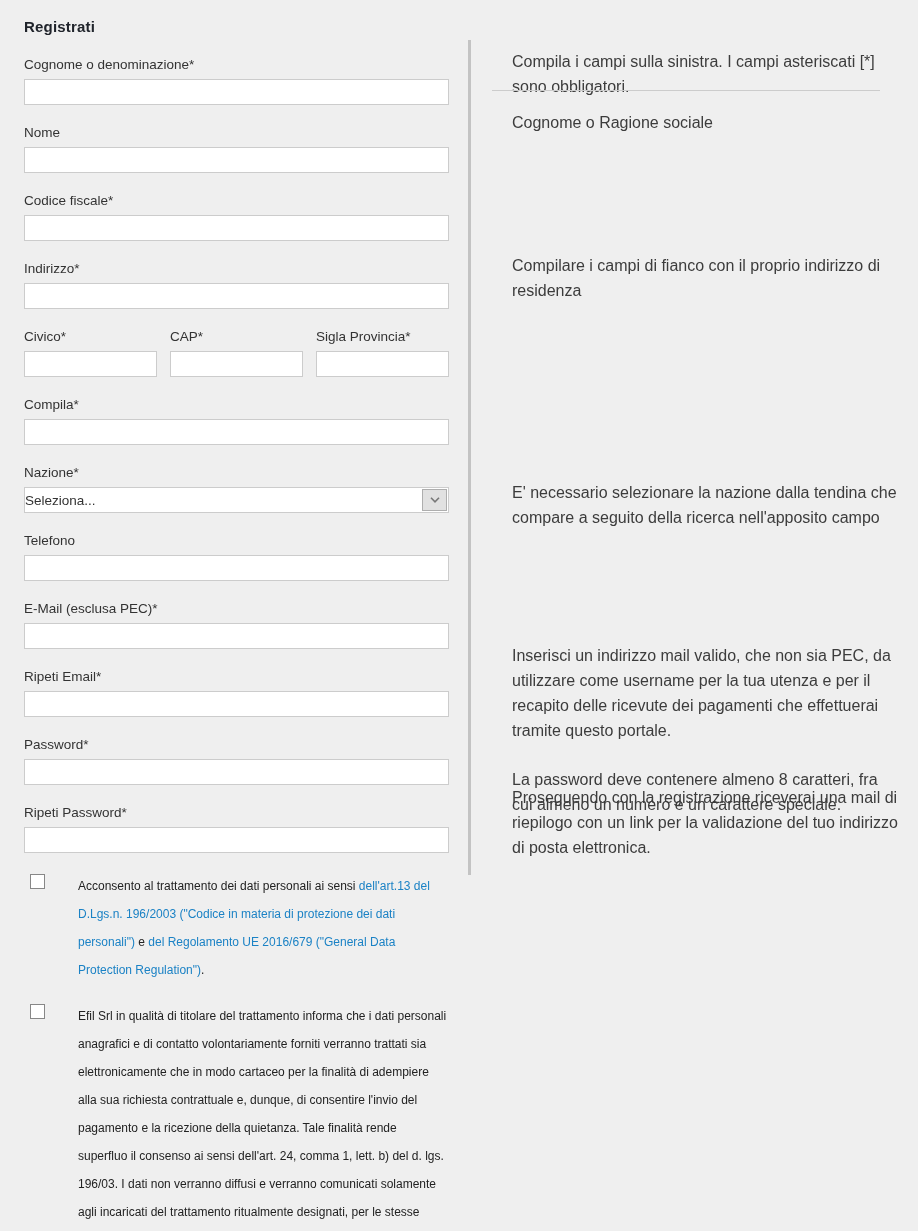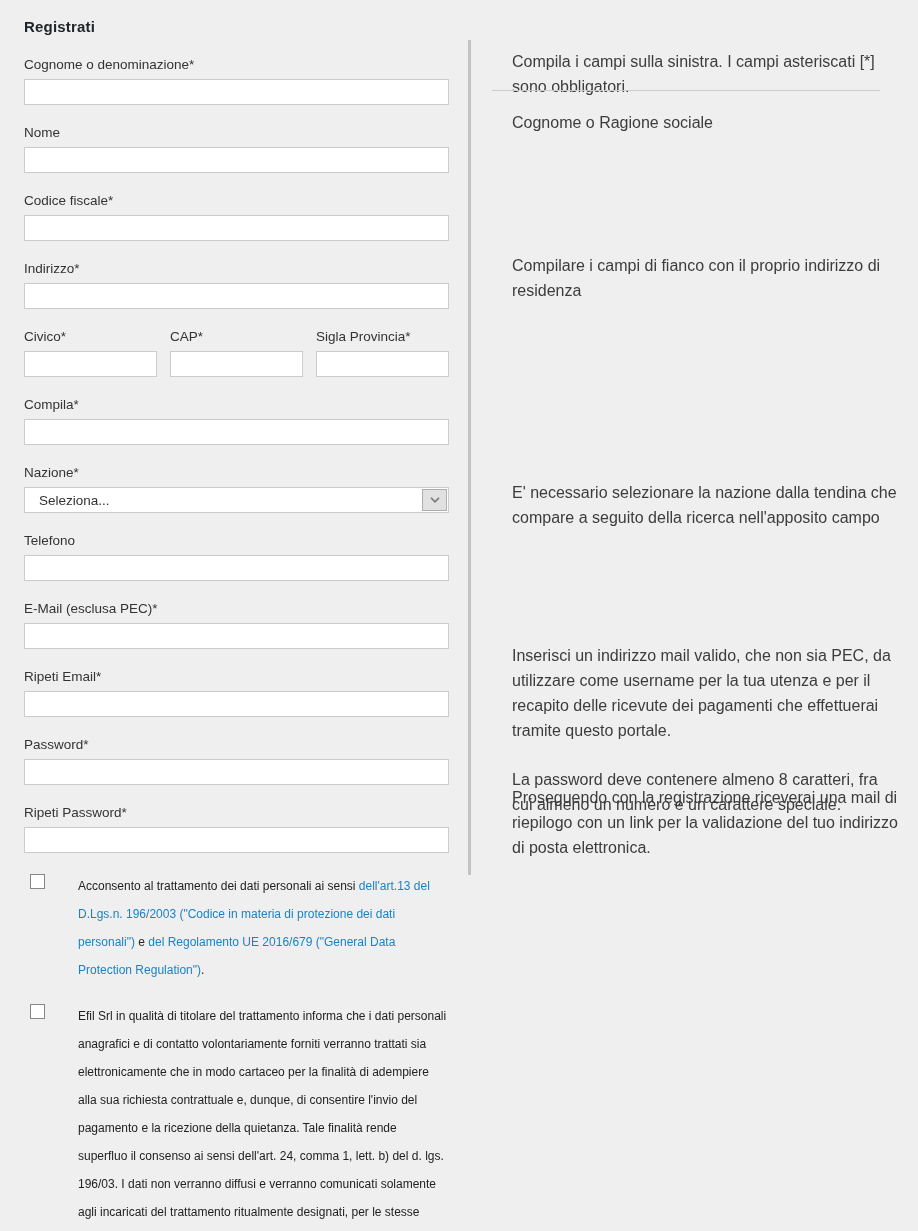--- a/index.html
+++ b/index.html
@@ -33,21 +33,21 @@
     padding: 0 8px; font-family: "Liberation Sans", sans-serif;
     font-size: 13px; color: #333; outline: none;
   }
   .row3 { display: flex; gap: 13px; }
   .row3 .col { flex: 1; }
 
   .selectbox {
     position: relative; height: 26px;
     border: 1px solid #ccc; background: #fff;
     display: flex; align-items: center;
-    padding-left: 14px; font-size: 13.5px; color: #333;
+    font-size: 13.5px; color: #333;
     cursor: default;
   }
   .selectbox .sel-btn {
     position: absolute; right: 1px; top: 1px; bottom: 1px; width: 25px;
     background: #e1e1e1; border: 1px solid #aeaeae;
     display: flex; align-items: center; justify-content: center;
   }
 
   
   .consent { display: flex; width: 425px; margin-bottom: 18px; }

